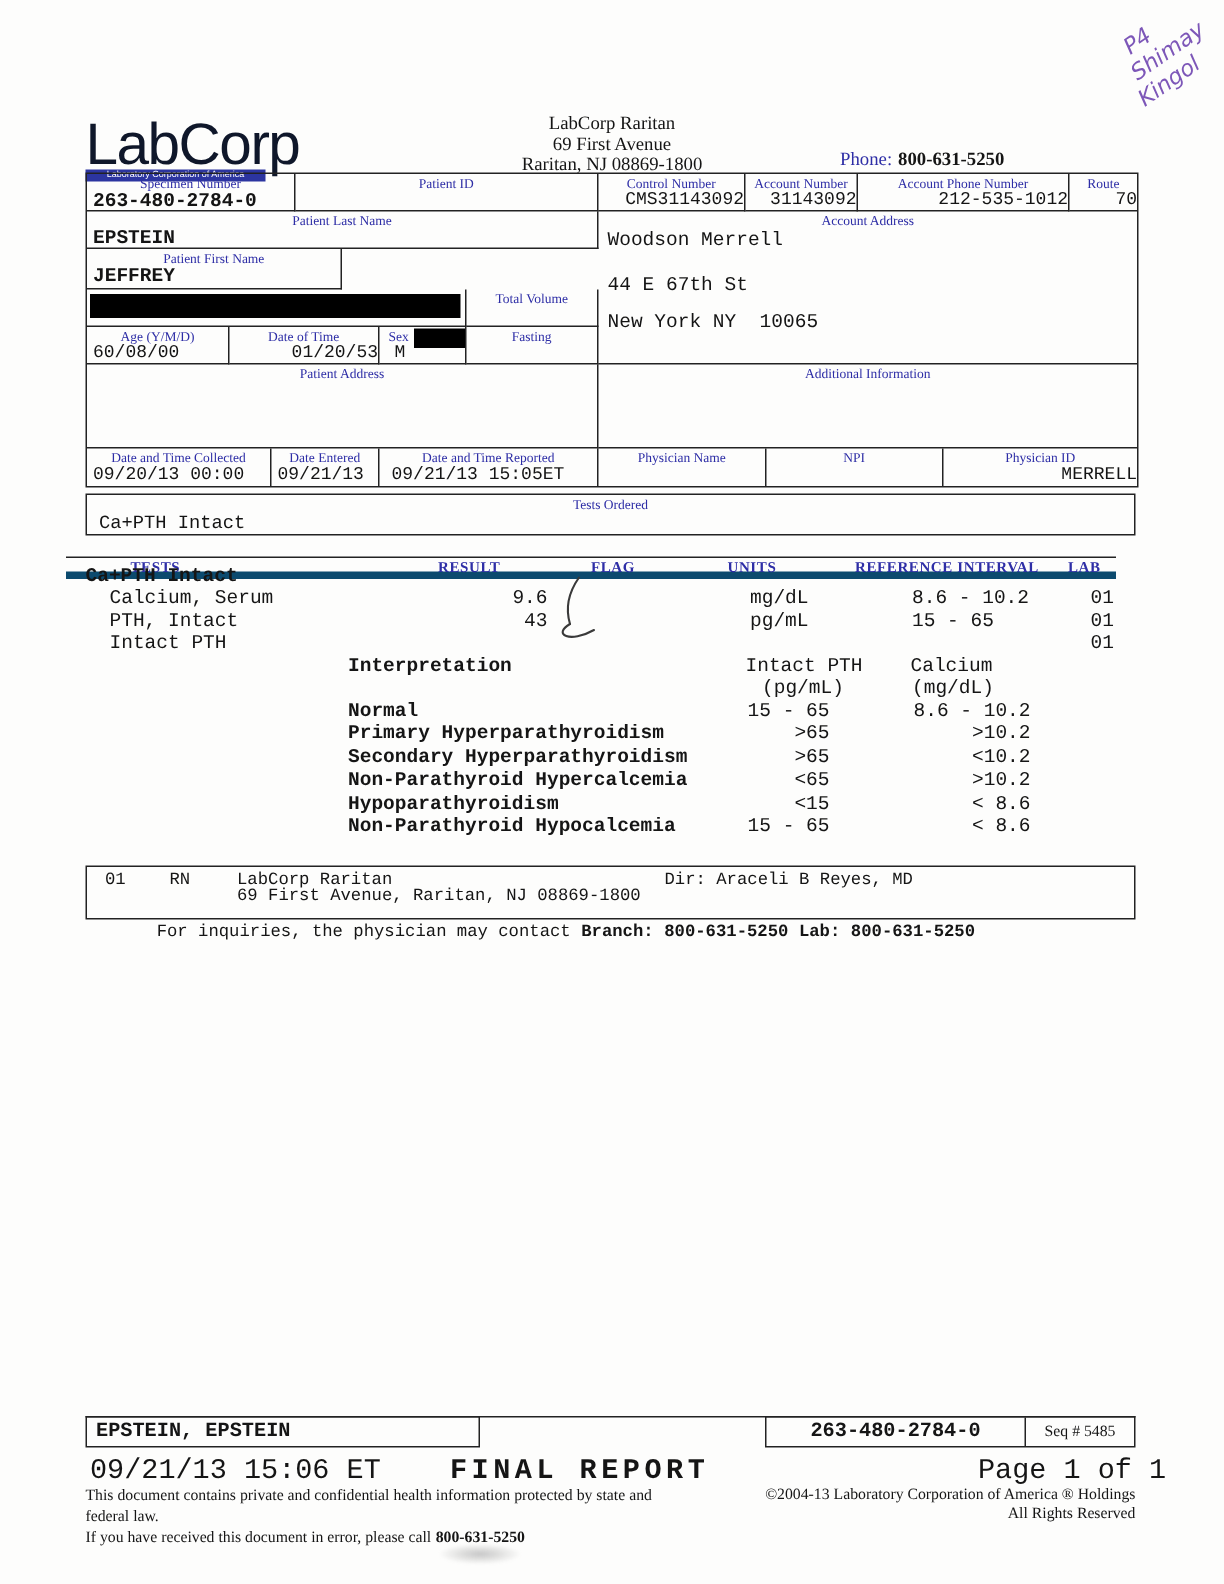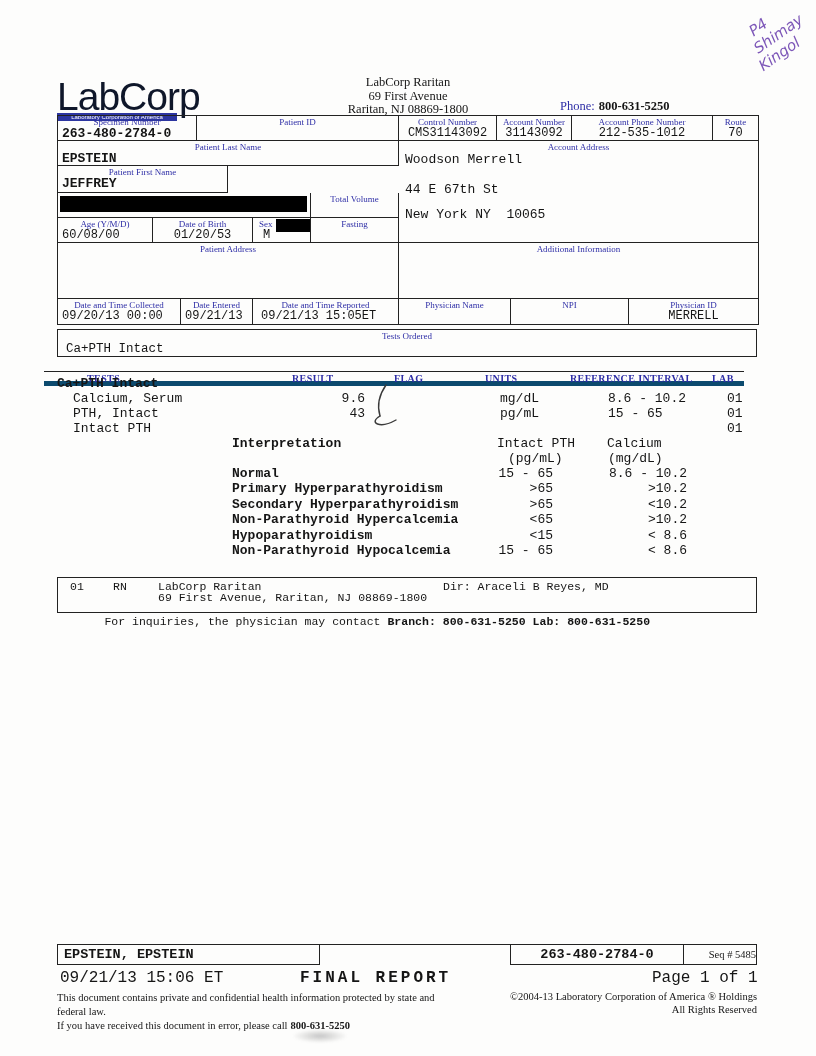--- a/index.html
+++ b/index.html
@@ -28,21 +28,21 @@
   
   .tbl{position:absolute;left:57px;top:115px;width:700px;height:208px;border:1px solid #222;box-sizing:content-box;}
   .cell{position:absolute;overflow:hidden;box-sizing:border-box;}
   .br{border-right:1px solid #222;}
   .bb{border-bottom:1px solid #222;}
   .clbl{font-size:9px;line-height:10px;color:#2e2ea6;text-align:center;padding-top:1px;
         font-family:"Liberation Serif",serif;}
   .cval{font-family:"Liberation Mono","DejaVu Sans Mono",monospace;font-size:12px;line-height:13px;
         padding-left:4px;color:#141414;white-space:pre;}
   .cval.big{font-size:13px;font-weight:bold;}
-  .center{text-align:center;padding-left:0;}
+  .center{text-align:right;padding-left:0;}
   .blackbox{position:absolute;background:#000;}
 
   
   .tests-box{position:absolute;left:57px;top:329px;width:700px;height:28px;border:1px solid #222;box-sizing:border-box;}
 
   
   .band{position:absolute;left:44px;top:359px;width:700px;height:15px;border-top:1px solid #222;border-bottom:5px solid #0c4a6e;box-sizing:border-box;margin-top:12px;}
   .band span{position:absolute;top:1px;font-size:10px;font-weight:bold;color:#2e2ea6;letter-spacing:.4px;}
   .rrow{position:absolute;left:57px;width:700px;height:16px;
         font-family:"Liberation Mono","DejaVu Sans Mono",monospace;font-size:13px;}
@@ -67,23 +67,23 @@
   .labfoot .ln{position:absolute;white-space:pre;}
   .labfoot b{margin-left:7px;}
 
   
   .nameline{position:absolute;left:57px;top:944px;width:700px;height:0;border-top:1px solid #222;}
   .namebox{position:absolute;left:57px;top:944px;width:263px;height:21px;border:1px solid #222;box-sizing:border-box;
            font-family:"Liberation Mono","DejaVu Sans Mono",monospace;font-size:13.5px;font-weight:bold;line-height:19px;padding-left:6px;}
   .specbox{position:absolute;left:510px;top:944px;width:247px;height:21px;border:1px solid #222;box-sizing:border-box;display:flex;}
   .specbox .spec{width:173px;border-right:1px solid #222;box-sizing:border-box;text-align:center;
                  font-family:"Liberation Mono","DejaVu Sans Mono",monospace;font-size:13.5px;font-weight:bold;line-height:19px;}
-  .specbox .seq{flex:1;text-align:right;font-size:10.5px;line-height:19px;font-family:"Liberation Serif",serif;}
+  .specbox .seq{flex:1;text-align:center;font-size:10.5px;line-height:19px;font-family:"Liberation Serif",serif;}
   .finalrow{position:absolute;left:57px;top:969px;width:700px;height:18px;
-            font-family:"Liberation Mono","DejaVu Sans Mono",monospace;font-size:16px;}
+            font-family:"Liberation Mono","DejaVu Sans Mono",monospace;font-size:19px;}
   .finalrow span{position:absolute;white-space:pre;}
   .fr-date{left:3px;}
   .fr-status{left:243px;font-weight:bold;letter-spacing:3px;}
   .fr-page{left:595px;}
   .disc{position:absolute;left:57px;top:991px;width:400px;font-size:10.5px;line-height:14px;}
   .disc b{margin-left:3px;}
   .copyr{position:absolute;left:480px;top:991px;width:277px;text-align:right;font-size:10.5px;line-height:12.5px;}
   .smudge{position:absolute;left:292px;top:1029px;width:56px;height:14px;border-radius:50%;
           background:radial-gradient(ellipse at center,rgba(110,110,110,.38),rgba(110,110,110,0) 70%);filter:blur(1px);}
   .checkmark{position:absolute;left:358px;top:383px;}
@@ -159,21 +159,21 @@
     </div>
     <div class="cell br bb" style="left:253px;top:77px;width:88px;height:25px">
       <div class="clbl">Total Volume</div>
     </div>
 
     <div class="cell br bb" style="left:0;top:102px;width:95px;height:25px">
       <div class="clbl">Age (Y/M/D)</div>
       <div class="cval">60/08/00</div>
     </div>
     <div class="cell br bb" style="left:95px;top:102px;width:100px;height:25px">
-      <div class="clbl">Date of Birth</div>
+      <div class="clbl">Date of Time</div>
       <div class="cval center">01/20/53</div>
     </div>
     <div class="cell br bb" style="left:195px;top:102px;width:58px;height:25px">
       <div class="clbl" style="text-align:left;padding-left:6px">Sex</div>
       <div class="cval" style="padding-left:10px">M</div>
     </div>
     <div class="cell br bb" style="left:253px;top:102px;width:88px;height:25px">
       <div class="clbl">Fasting</div>
     </div>
     <div class="blackbox" style="left:218px;top:103px;width:34px;height:13px"></div>

